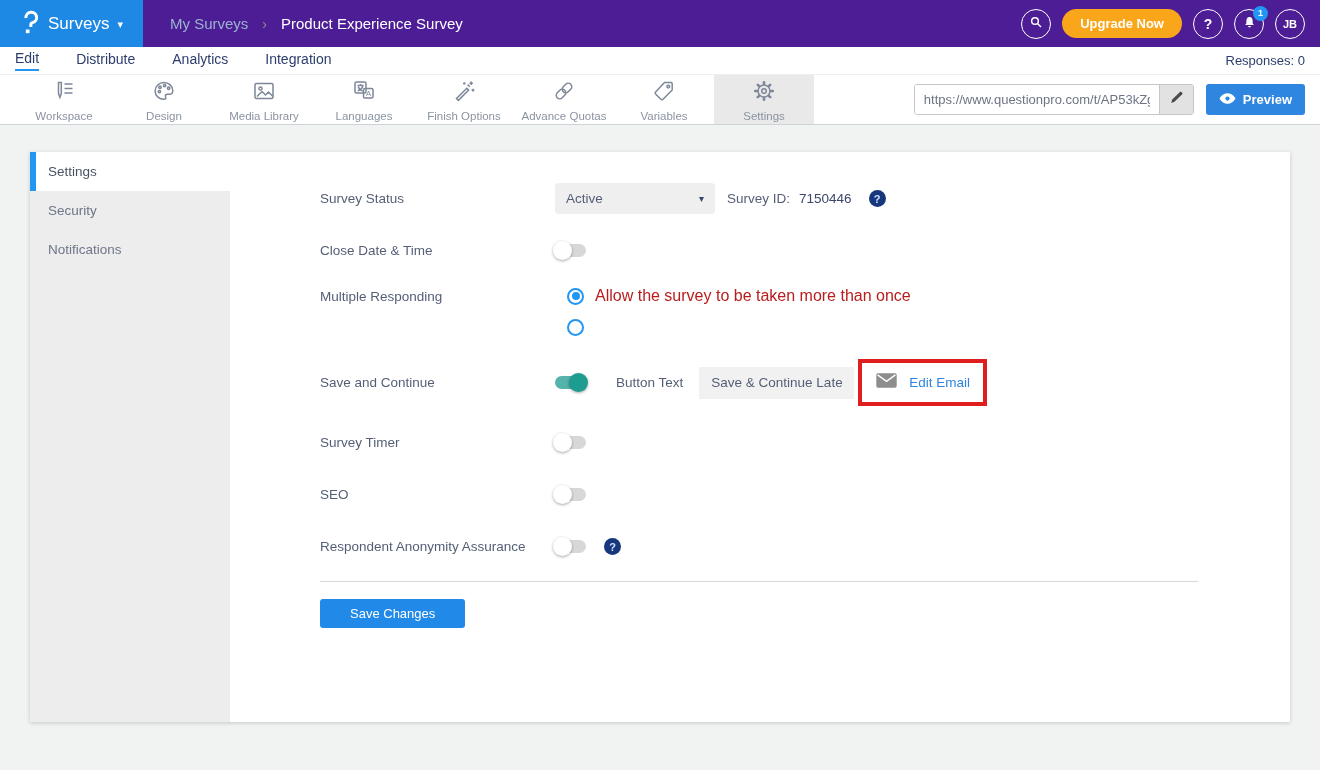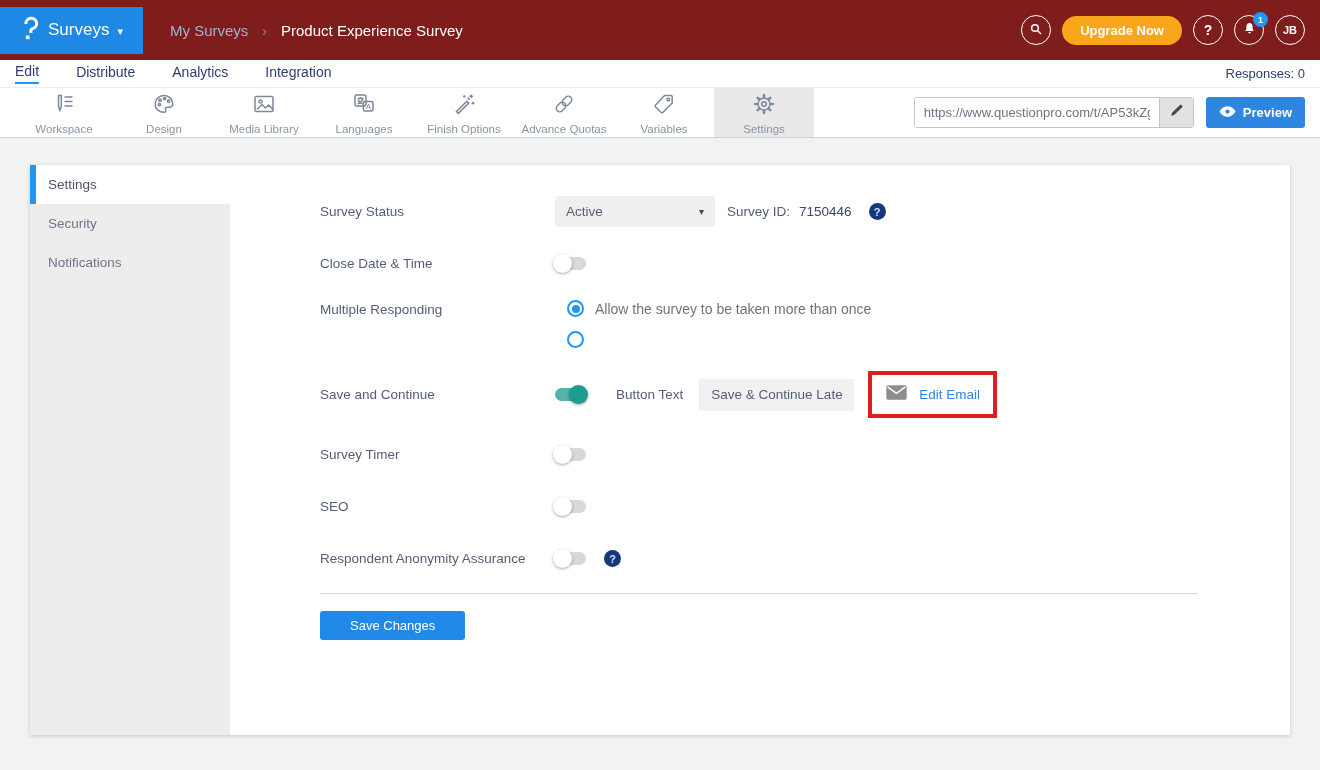--- a/index.html
+++ b/index.html
@@ -1,20 +1,20 @@
 <!DOCTYPE html>
 <html><head>
 <meta charset="utf-8">
 <style>
   * { margin:0; padding:0; box-sizing:border-box; }
   html,body { width:1320px; height:770px; overflow:hidden;
     font-family:"Liberation Sans", sans-serif; background:#f1f2f2; }
 
   
-  .topbar { height:60px; background:#7f1d1d; display:flex; align-items:center; }
+  .topbar { height:47px; background:#4c1d95; display:flex; align-items:center; }
   .logo-area { width:143px; height:47px; background:#1e88e5; display:flex;
     align-items:center; justify-content:center; gap:8px; cursor:pointer; }
   .logo-area .product { color:#fff; font-size:17px; }
   .logo-area .caret { color:#fff; font-size:11px; margin-top:2px; }
   .breadcrumb { display:flex; align-items:flex-end; gap:14px; margin-left:27px; font-size:15px; }
   .crumb-parent { color:#9cb3cf; cursor:pointer; }
   .crumb-sep { color:#8f8f8f; font-size:14px; }
   .crumb-current { color:#ffffff; }
   .topbar-right { margin-left:auto; display:flex; align-items:center; gap:11px; padding-right:15px; }
   .circle-btn { width:30px; height:30px; border:1.7px solid #fff; border-radius:50%;
@@ -84,27 +84,27 @@
     top:-3px; left:-2px; box-shadow:0 1px 3px rgba(0,0,0,.35); }
   .toggle.on { background:#54b3aa; }
   .toggle.on .knob { left:auto; right:-2px; background:#1d9c8f; }
 
   .radio-group { display:flex; flex-direction:column; gap:14px; }
   .radio-opt { display:flex; align-items:center; gap:11px; cursor:pointer; }
   .radio { width:17px; height:17px; border-radius:50%; border:2px solid #2196f3;
     background:#fff; position:relative; flex-shrink:0; }
   .radio.checked::after { content:''; position:absolute; inset:2.5px; background:#2196f3;
     border-radius:50%; }
-  .radio-label { color:#737373; font-size:14px; }
+  .radio-label { color:#b91c1c; font-size:16px; }
 
   .btn-text-label { margin-left:30px; color:#545e75; font-size:13.5px; }
   .btn-text-input { margin-left:16px; width:155px; height:32px; background:#f1f1f1;
     border:none; outline:none; padding:0 12px; color:#545e75; font-size:13.5px;
     font-family:"Liberation Sans", sans-serif; }
-  .red-box { margin-left:14px; border:4px solid #df1f1f; padding:9px 13px;
+  .red-box { margin-left:4px; border:4px solid #df1f1f; padding:9px 13px;
     display:flex; align-items:center; gap:11px; }
   .edit-email-link { color:#2e86e0; font-size:13.5px; cursor:pointer; }
 
   .divider { height:1px; background:#d9d9d9; width:878px; margin-top:19px; }
   .save-btn { margin-top:17px; height:29px; padding:0 30px; background:#2189e8; border:none;
     border-radius:3px; color:#fff; font-size:13px; font-weight:normal; cursor:pointer;
     font-family:"Liberation Sans", sans-serif; }
 </style>
 </head>
 <body>

